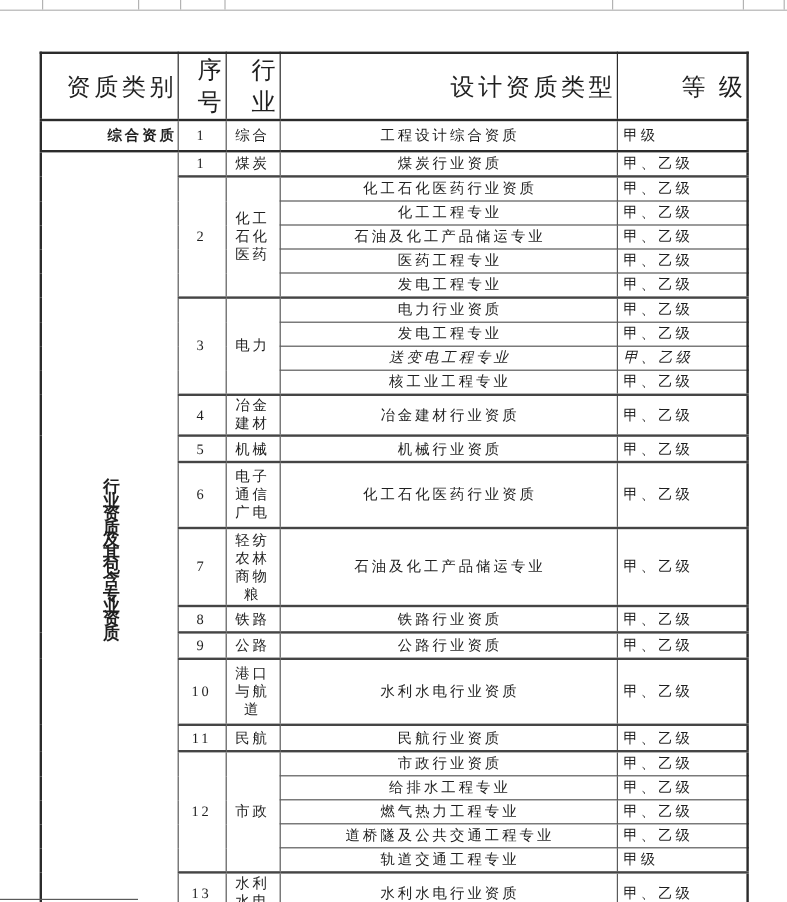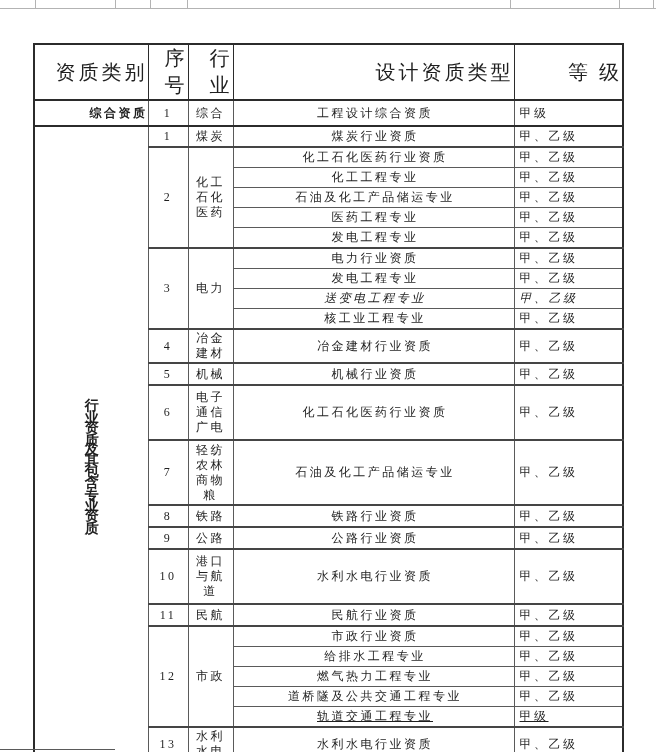--- a/index.html
+++ b/index.html
@@ -228,21 +228,21 @@
           <td class="gradeCell">甲、乙级</td>
         </tr>
         <tr class="sub" style="height: 20px;">
           <td class="typeCell">燃气热力工程专业</td>
           <td class="gradeCell">甲、乙级</td>
         </tr>
         <tr class="sub" style="height: 20px;">
           <td class="typeCell">道桥隧及公共交通工程专业</td>
           <td class="gradeCell">甲、乙级</td>
         </tr>
-        <tr class="sub" style="height: 20px; text-decoration: underline;">
+        <tr class="sub" style="height: 20px;">
           <td class="typeCell">轨道交通工程专业</td>
           <td class="gradeCell">甲级</td>
         </tr>
         <tr class="sec" style="height: 34px;">
           <td class="noCell" rowspan="1">13</td>
           <td class="indCell" rowspan="1">水利水电</td>
           <td class="typeCell">水利水电行业资质</td>
           <td class="gradeCell">甲、乙级</td>
         </tr>
         <tr class="sec" style="height: 23px;">

